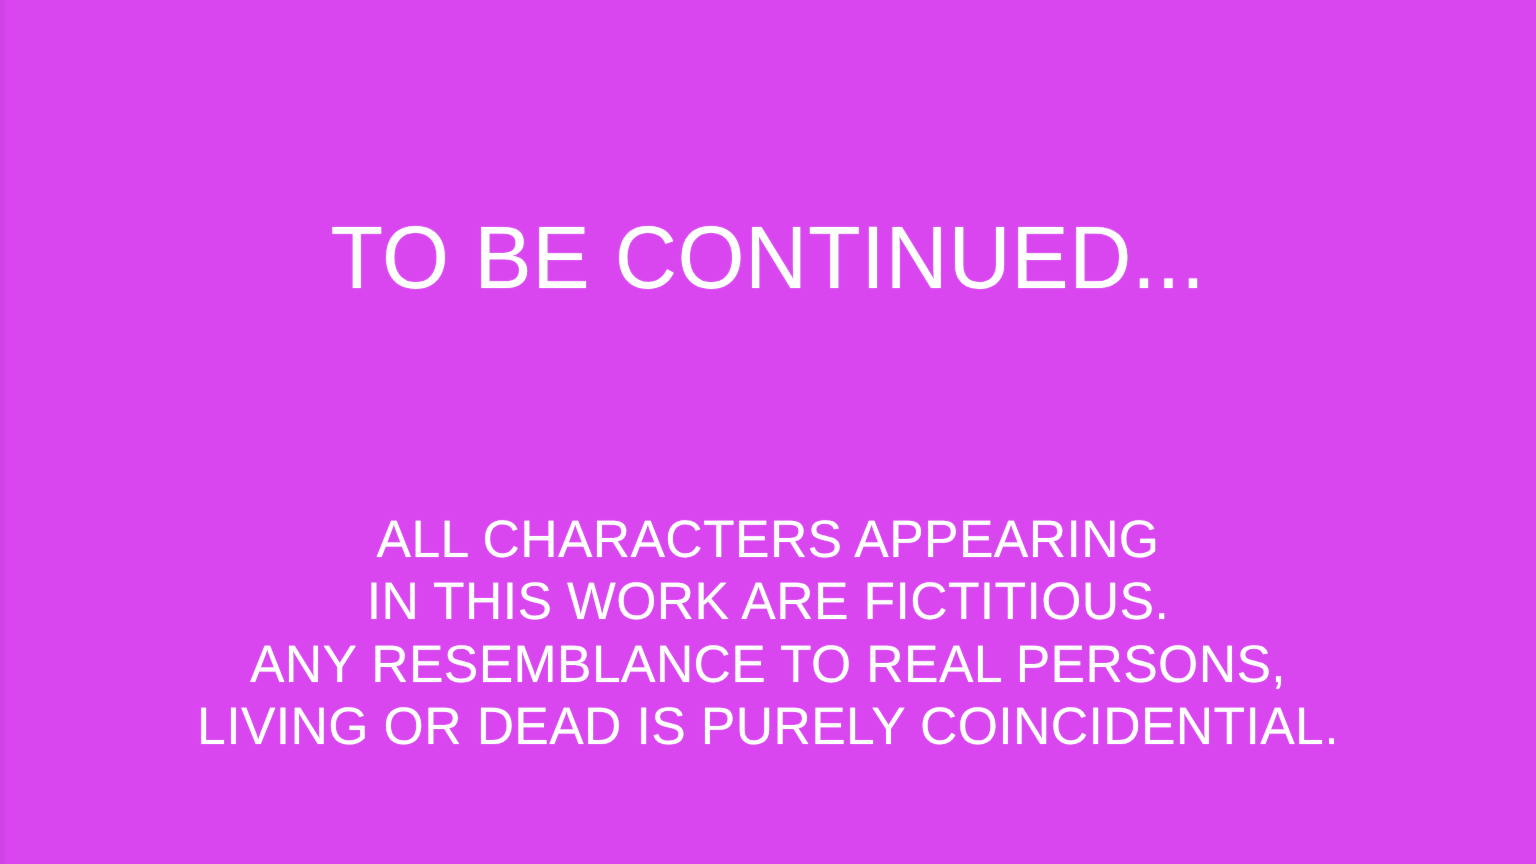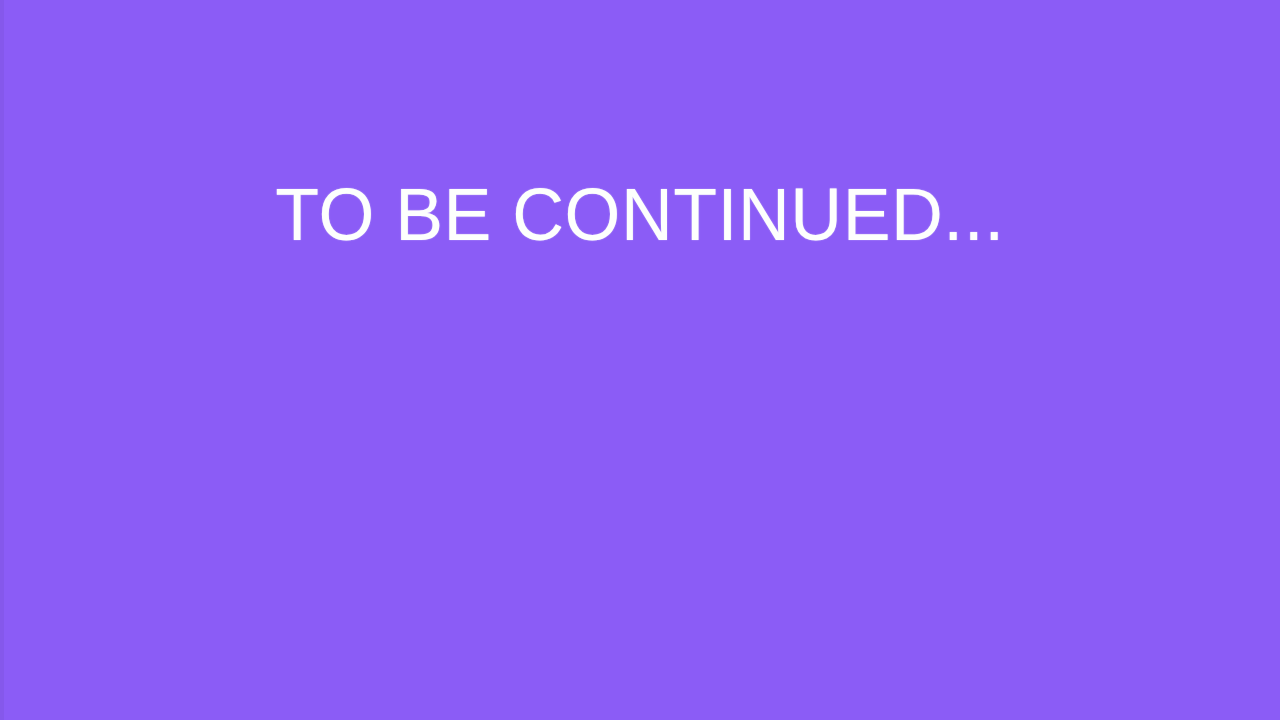--- a/index.html
+++ b/index.html
@@ -83,23 +83,29 @@
     letter-spacing: 0.3px;
     white-space: nowrap;
     transform: scaleX(0.98);
     transform-origin: center center;
     text-shadow: 0 0 1.2px rgba(255, 255, 255, 0.5);
   }
 </style>
 </head>
 <body>
 
-<div id="card" style="background-color: #8b5cf6;">
+<div id="card" style="background-color: #d946ef;">
 
   <div id="left-edge-band" style="background: rgba(0, 0, 0, 0.043);"></div>
 
   <div id="text-stack" style="color: rgb(253, 255, 253);">
 
     <h1 id="title">TO BE CONTINUED...</h1>
 
+    <ul id="body-lines">
+      <li>ALL CHARACTERS APPEARING</li>
+      <li>IN THIS WORK ARE FICTITIOUS.</li>
+      <li>ANY RESEMBLANCE TO REAL PERSONS,</li>
+      <li>LIVING OR DEAD IS PURELY COINCIDENTIAL.</li>
+    </ul>
 
   </div>
 </div>
 
 </body></html>

